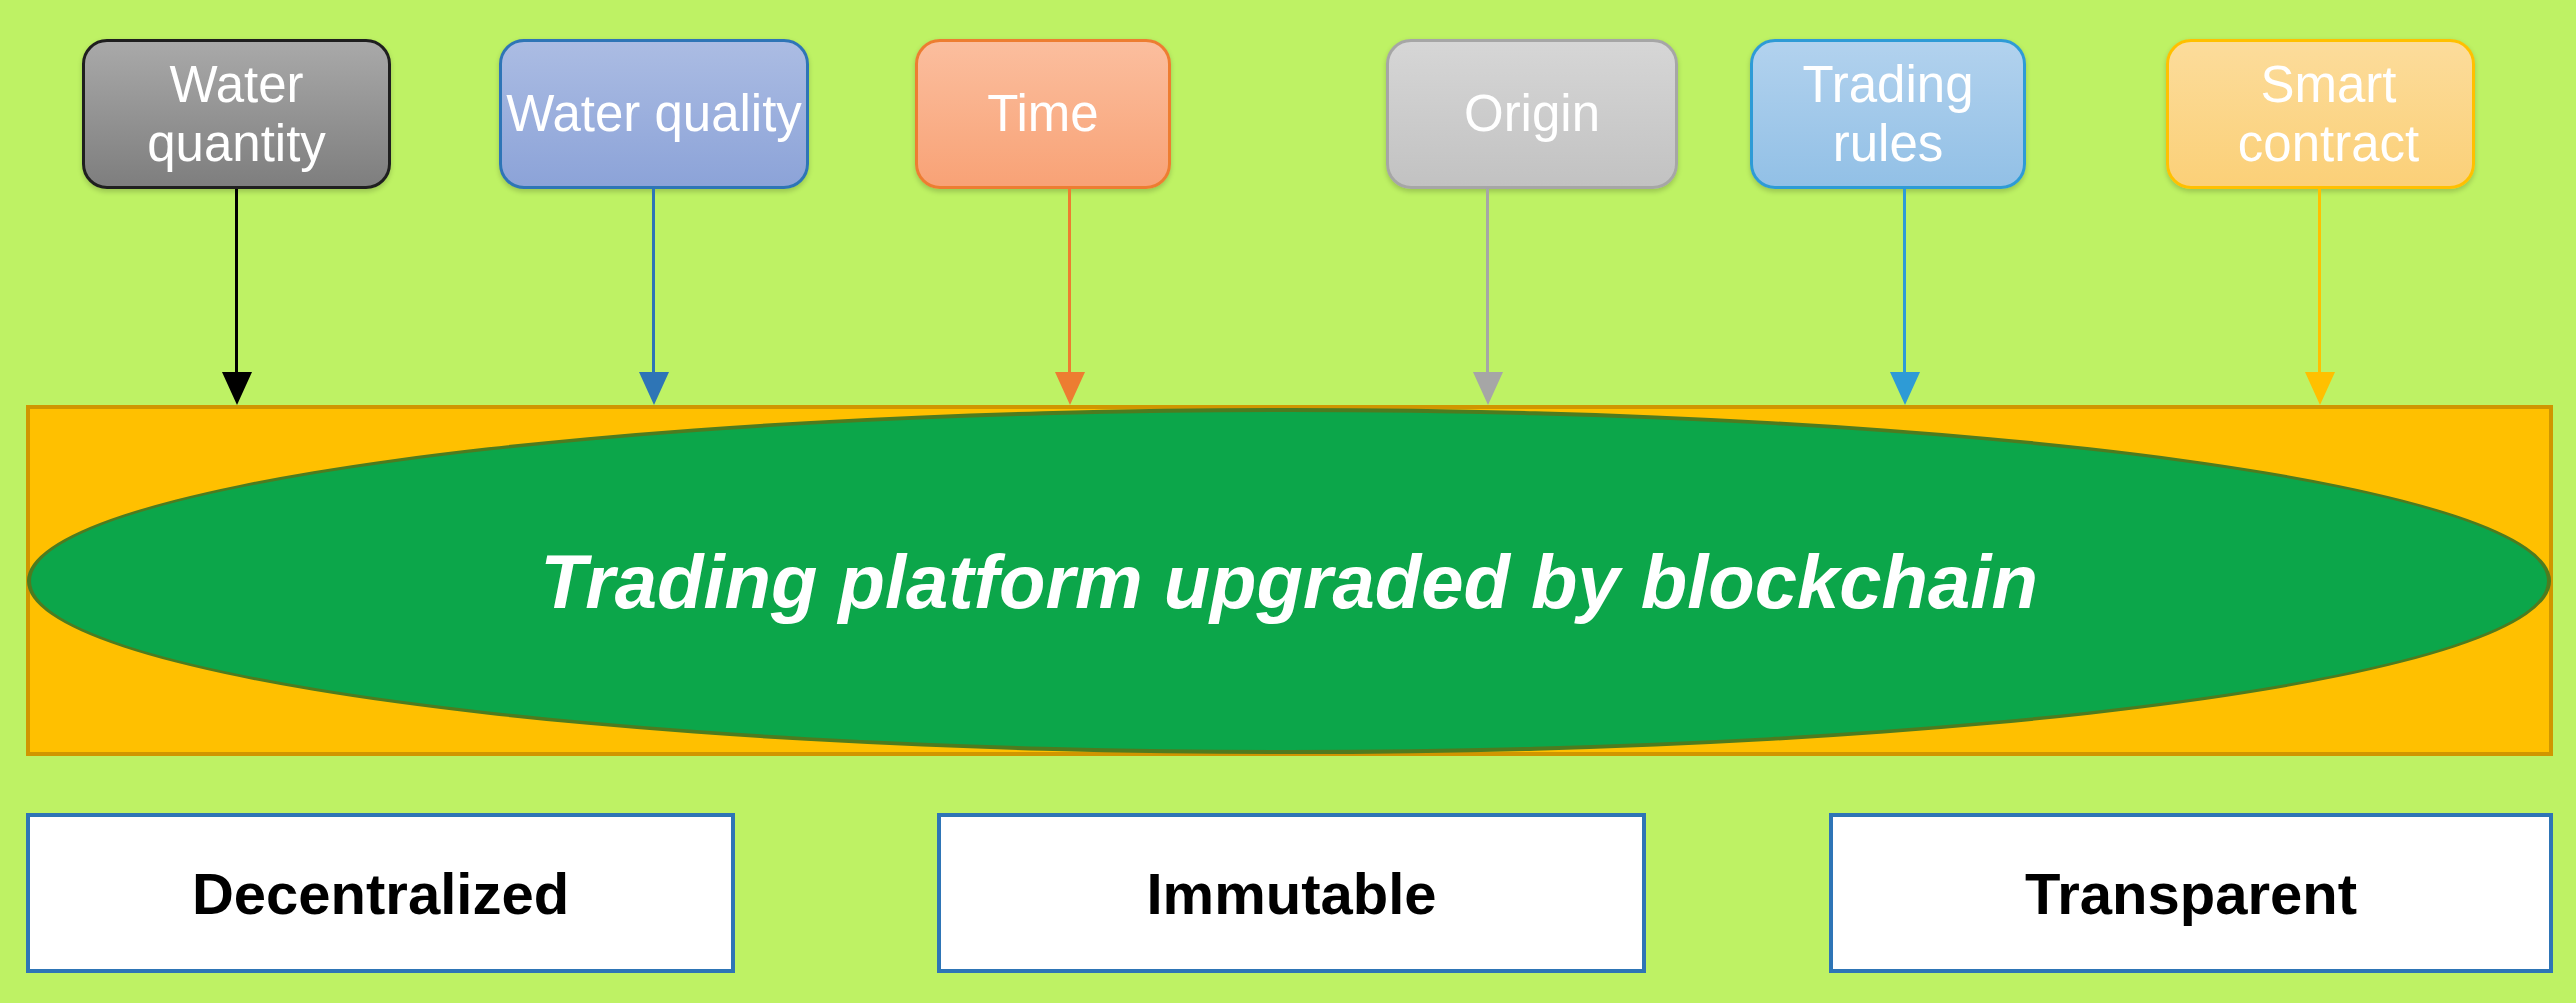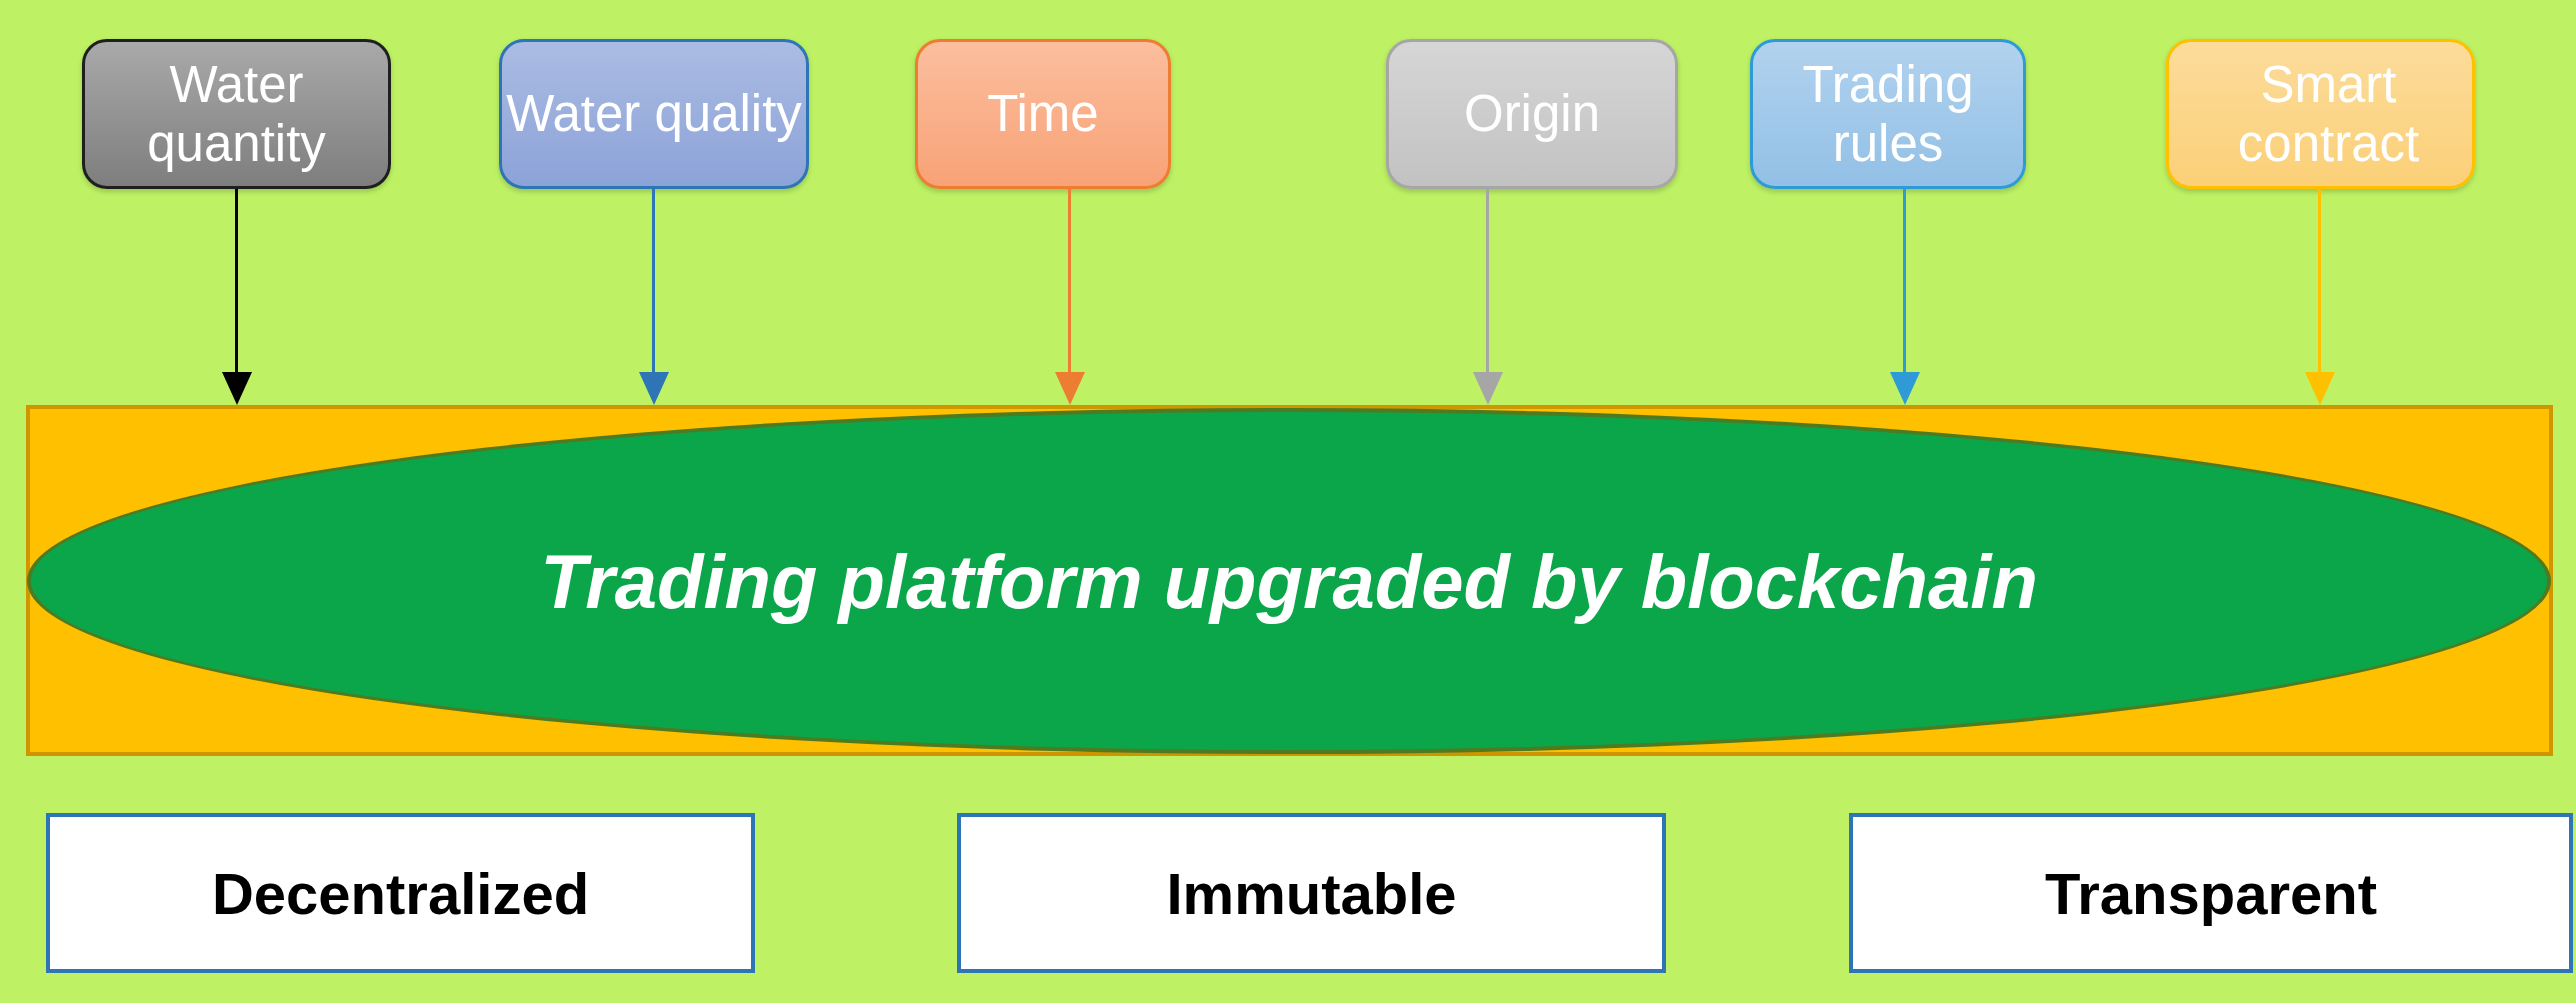--- a/index.html
+++ b/index.html
@@ -109,21 +109,20 @@
     height: 160px;
     box-sizing: border-box;
     background: #ffffff;
     border: 4.1px solid #2E75B6;
     display: flex;
     align-items: center;
     justify-content: center;
     font-size: 58px;
     font-weight: bold;
     color: #000000;
-    margin-left: 20px;
   }
   .p1 { left: 26px;   width: 709px; }
   .p2 { left: 937px; width: 709px; }
   .p3 { left: 1829px; width: 724px; justify-content: center; }
 </style>
 </head>
 <body>
 
 <div class="canvas">
 

